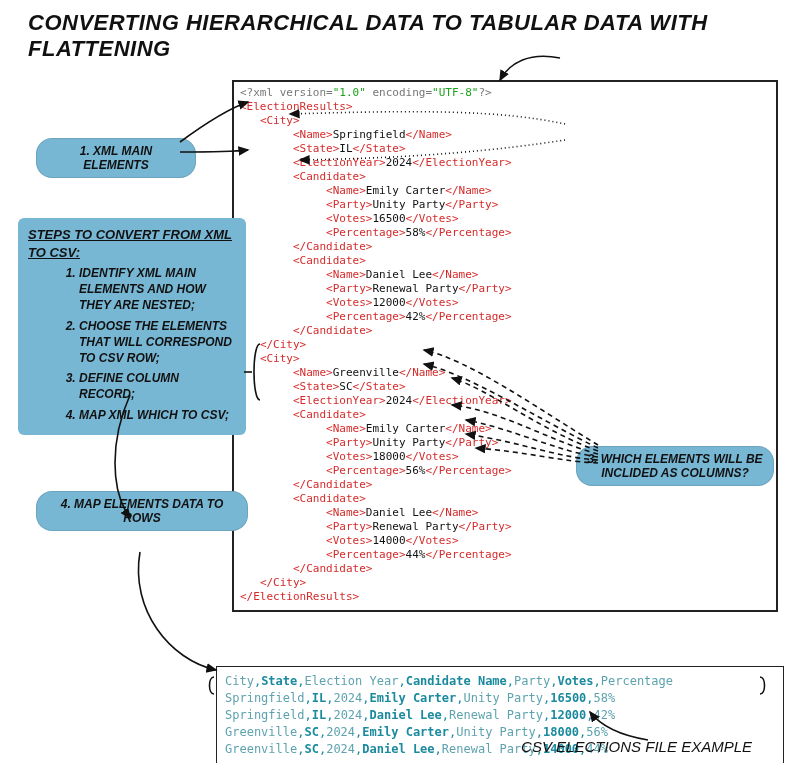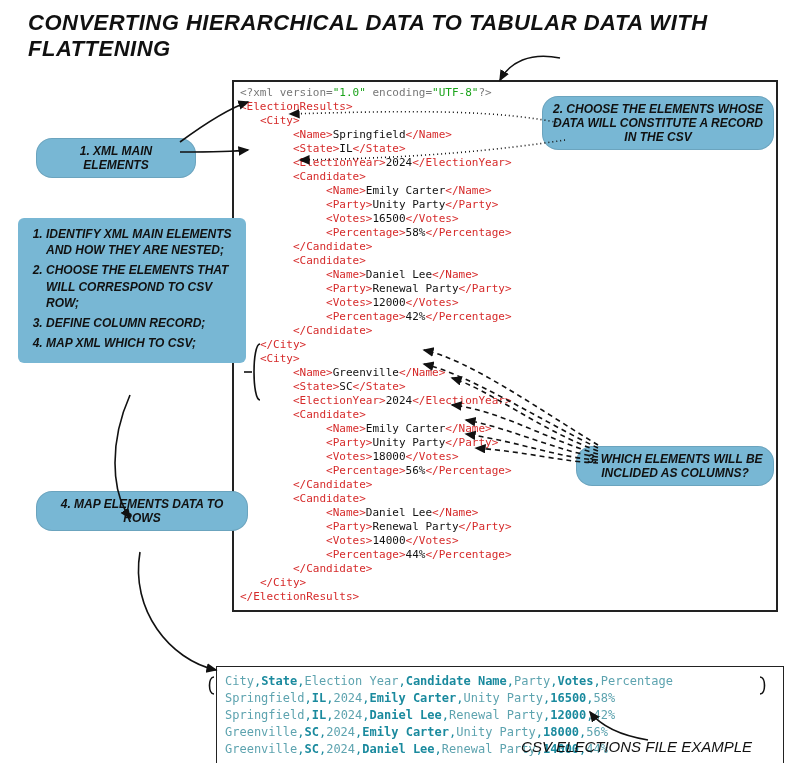--- a/index.html
+++ b/index.html
@@ -7,21 +7,21 @@
   .title{position:absolute;left:28px;top:10px;font-size:22px;font-weight:900;font-style:italic;letter-spacing:0.5px;}
   .label-top{position:absolute;right:18px;top:48px;font-size:13px;font-style:italic;font-weight:900;}
   .xml-box{position:absolute;left:232px;top:80px;width:530px;height:520px;border:2px solid #222;background:#fff;font-family:Consolas,Menlo,monospace;font-size:11px;line-height:14px;color:#111;padding:4px 6px;white-space:pre;}
   .xml-box .decl{color:#777;}
   .xml-box .tag{color:#d62b2b;}
   .xml-box .green{color:#1aa31a;}
   .callout{position:absolute;background:#78b7d4;border-radius:16px;padding:6px 10px;font-size:12px;font-weight:900;font-style:italic;text-align:center;box-shadow:0 0 0 1px rgba(0,0,0,0.1) inset;}
   .steps-box{position:absolute;left:18px;top:218px;width:208px;background:#78b7d4;border-radius:6px;padding:8px 10px;font-size:12px;font-weight:900;font-style:italic;line-height:1.35;}
   .steps-box .steps-title{text-decoration:underline;margin-bottom:4px;font-size:13px;}
   .steps-box ol{margin:0;padding-left:18px;}
-  .steps-box li{margin-bottom:4px;}
+  .steps-box li{margin-bottom:4px;margin-left:33px;}
   .csv-box{position:absolute;left:216px;top:620px;width:550px;border:1.5px solid #222;background:#fff;font-family:Consolas,Menlo,monospace;font-size:12px;line-height:17px;padding:6px 8px;white-space:pre;color:#1a8a9e;margin-top:46px;}
   .csv-box .b{color:#1a8a9e;font-weight:700;}
   .csv-box .n{color:#5da3af;}
   .label-bottom{position:absolute;right:36px;bottom:8px;font-size:15px;font-style:italic;font-weight:400;}
   svg.arrows{position:absolute;left:0;top:0;width:800px;height:763px;pointer-events:none;}
   .arrows path{fill:none;stroke:#111;stroke-width:1.6;}
   .arrows path.dash{stroke-dasharray:5 4;}
   .arrows path.dot{stroke-dasharray:1 3;}
   .arrows marker path{stroke:none;fill:#111;}
 </style>
@@ -66,23 +66,23 @@
              <span class="tag">&lt;Party&gt;</span>Renewal Party<span class="tag">&lt;/Party&gt;</span>
              <span class="tag">&lt;Votes&gt;</span>14000<span class="tag">&lt;/Votes&gt;</span>
              <span class="tag">&lt;Percentage&gt;</span>44%<span class="tag">&lt;/Percentage&gt;</span>
         <span class="tag">&lt;/Candidate&gt;</span>
    <span class="tag">&lt;/City&gt;</span>
 <span class="tag">&lt;/ElectionResults&gt;</span>
 </div>
 
   <div class="callout" style="left:36px;top:138px;width:140px;">1. XML MAIN ELEMENTS</div>
 
-  <div class="callout" style="right:14px;top:96px;width:212px;">2. CHOOSE THE ELEMENTS WHOSE DATA WILL CONSTITUTE A RECORD IN THE CSV</div>
 
   <div class="steps-box">
+    <div class="steps-title">STEPS TO CONVERT FROM XML TO CSV:</div>
     <ol id="steps-list">
         <li>IDENTIFY XML MAIN ELEMENTS AND HOW THEY ARE NESTED;</li>
         <li>CHOOSE THE ELEMENTS THAT WILL CORRESPOND TO CSV ROW;</li>
         <li>DEFINE COLUMN RECORD;</li>
         <li>MAP XML WHICH TO CSV;</li>
       </ol>
   </div>
 
   <div class="callout" style="right:14px;top:446px;width:178px;">3. WHICH ELEMENTS WILL BE INCLIDED AS COLUMNS?</div>
 

